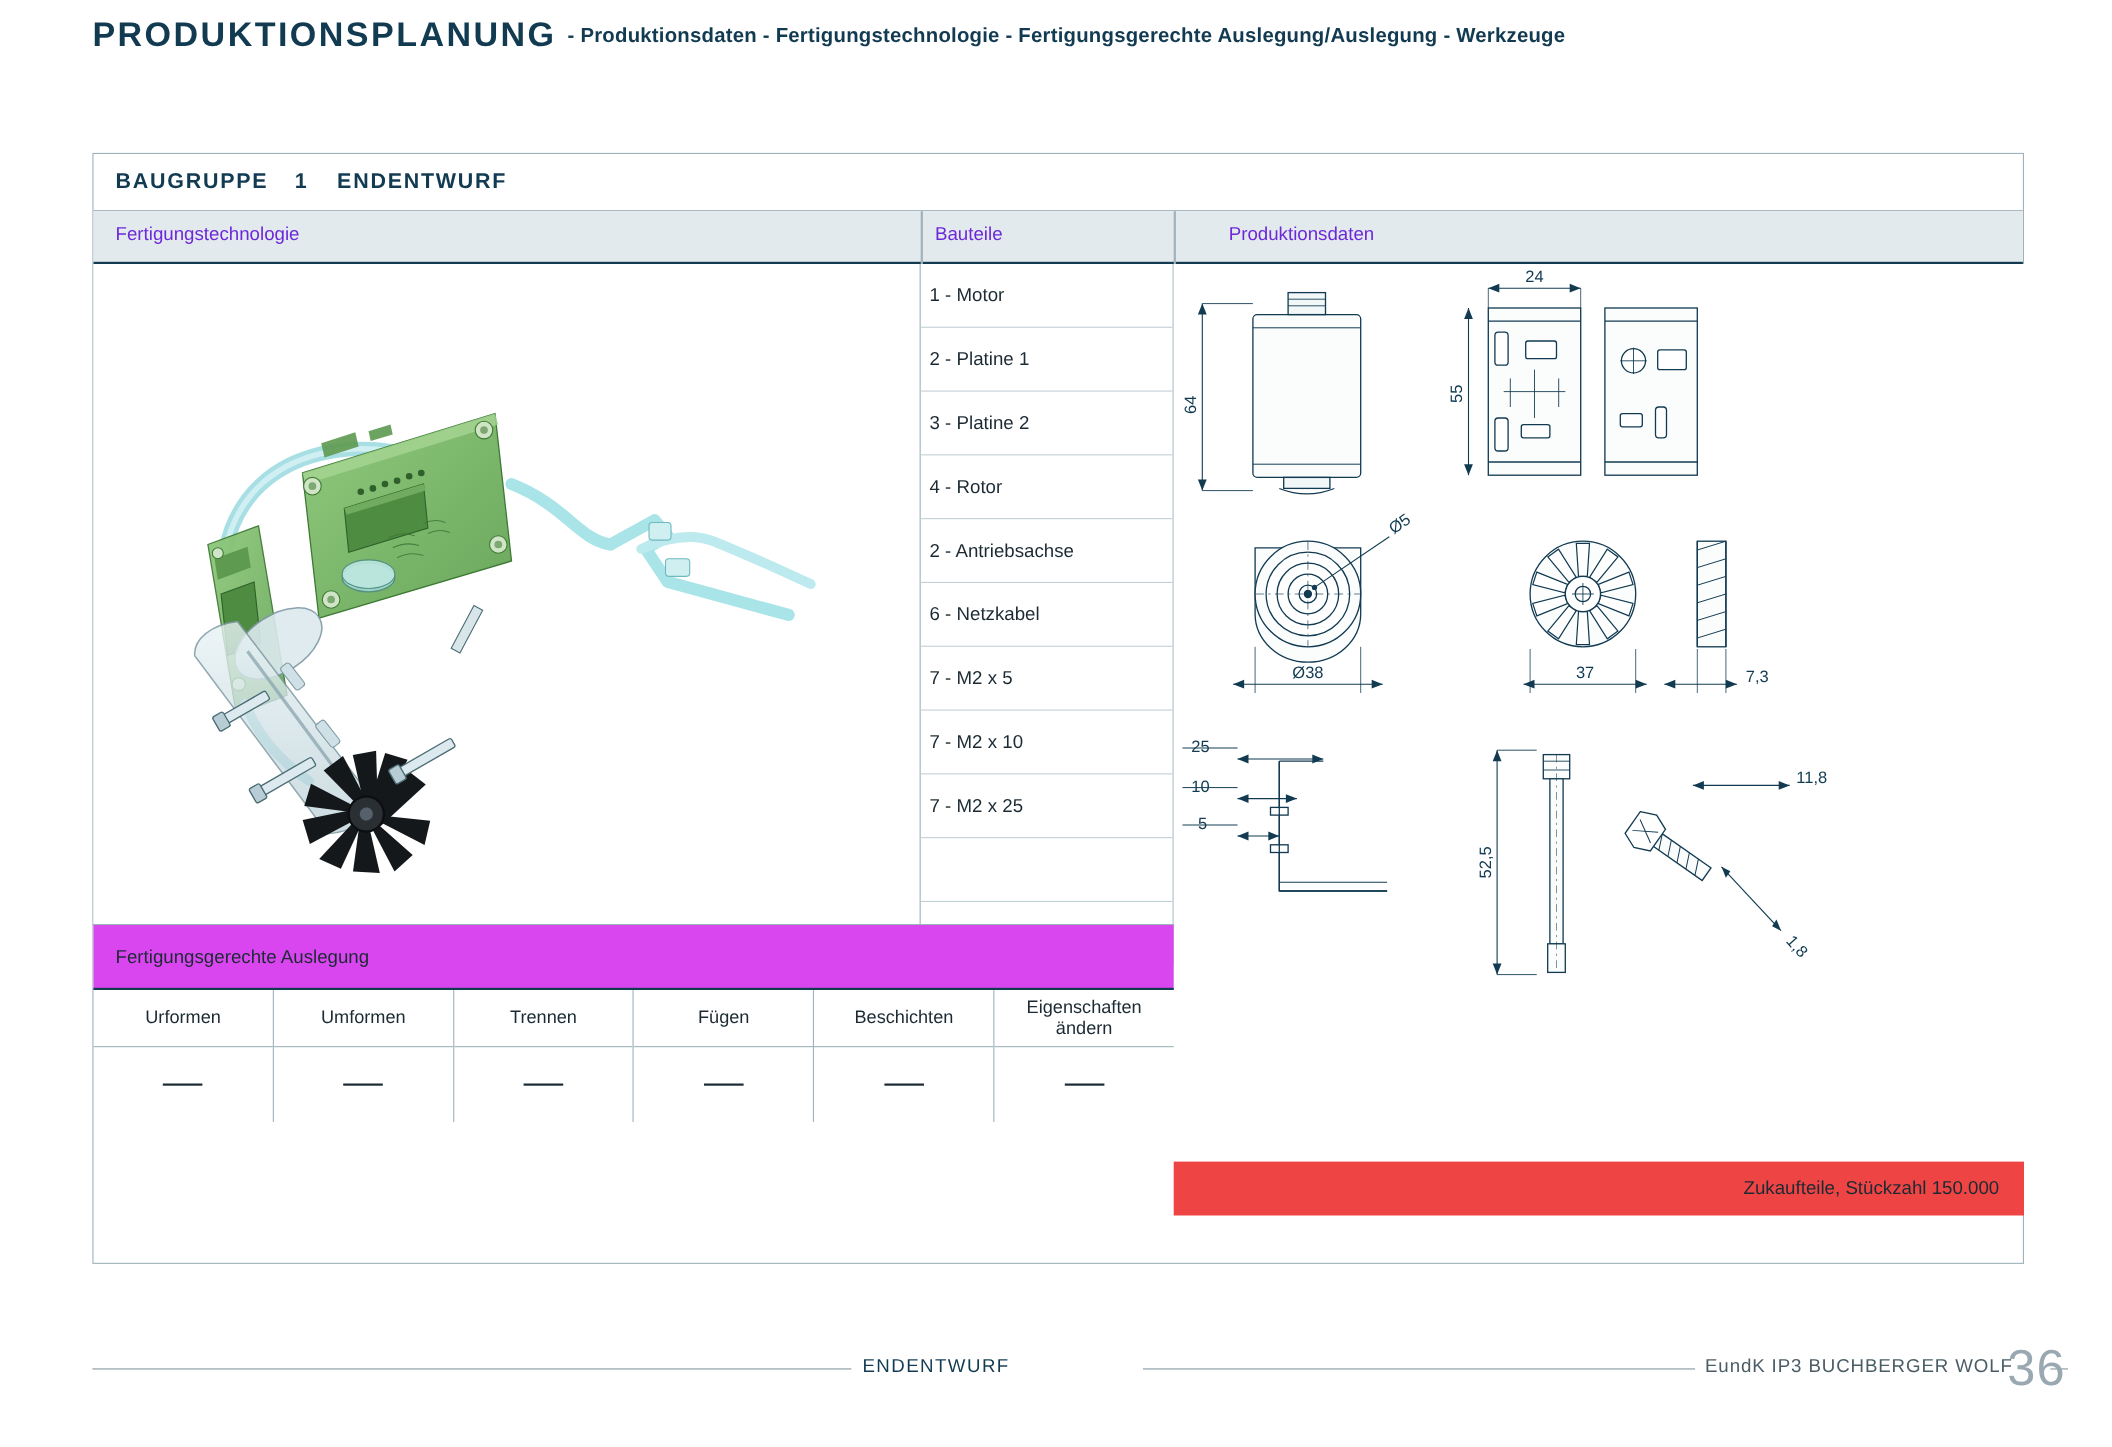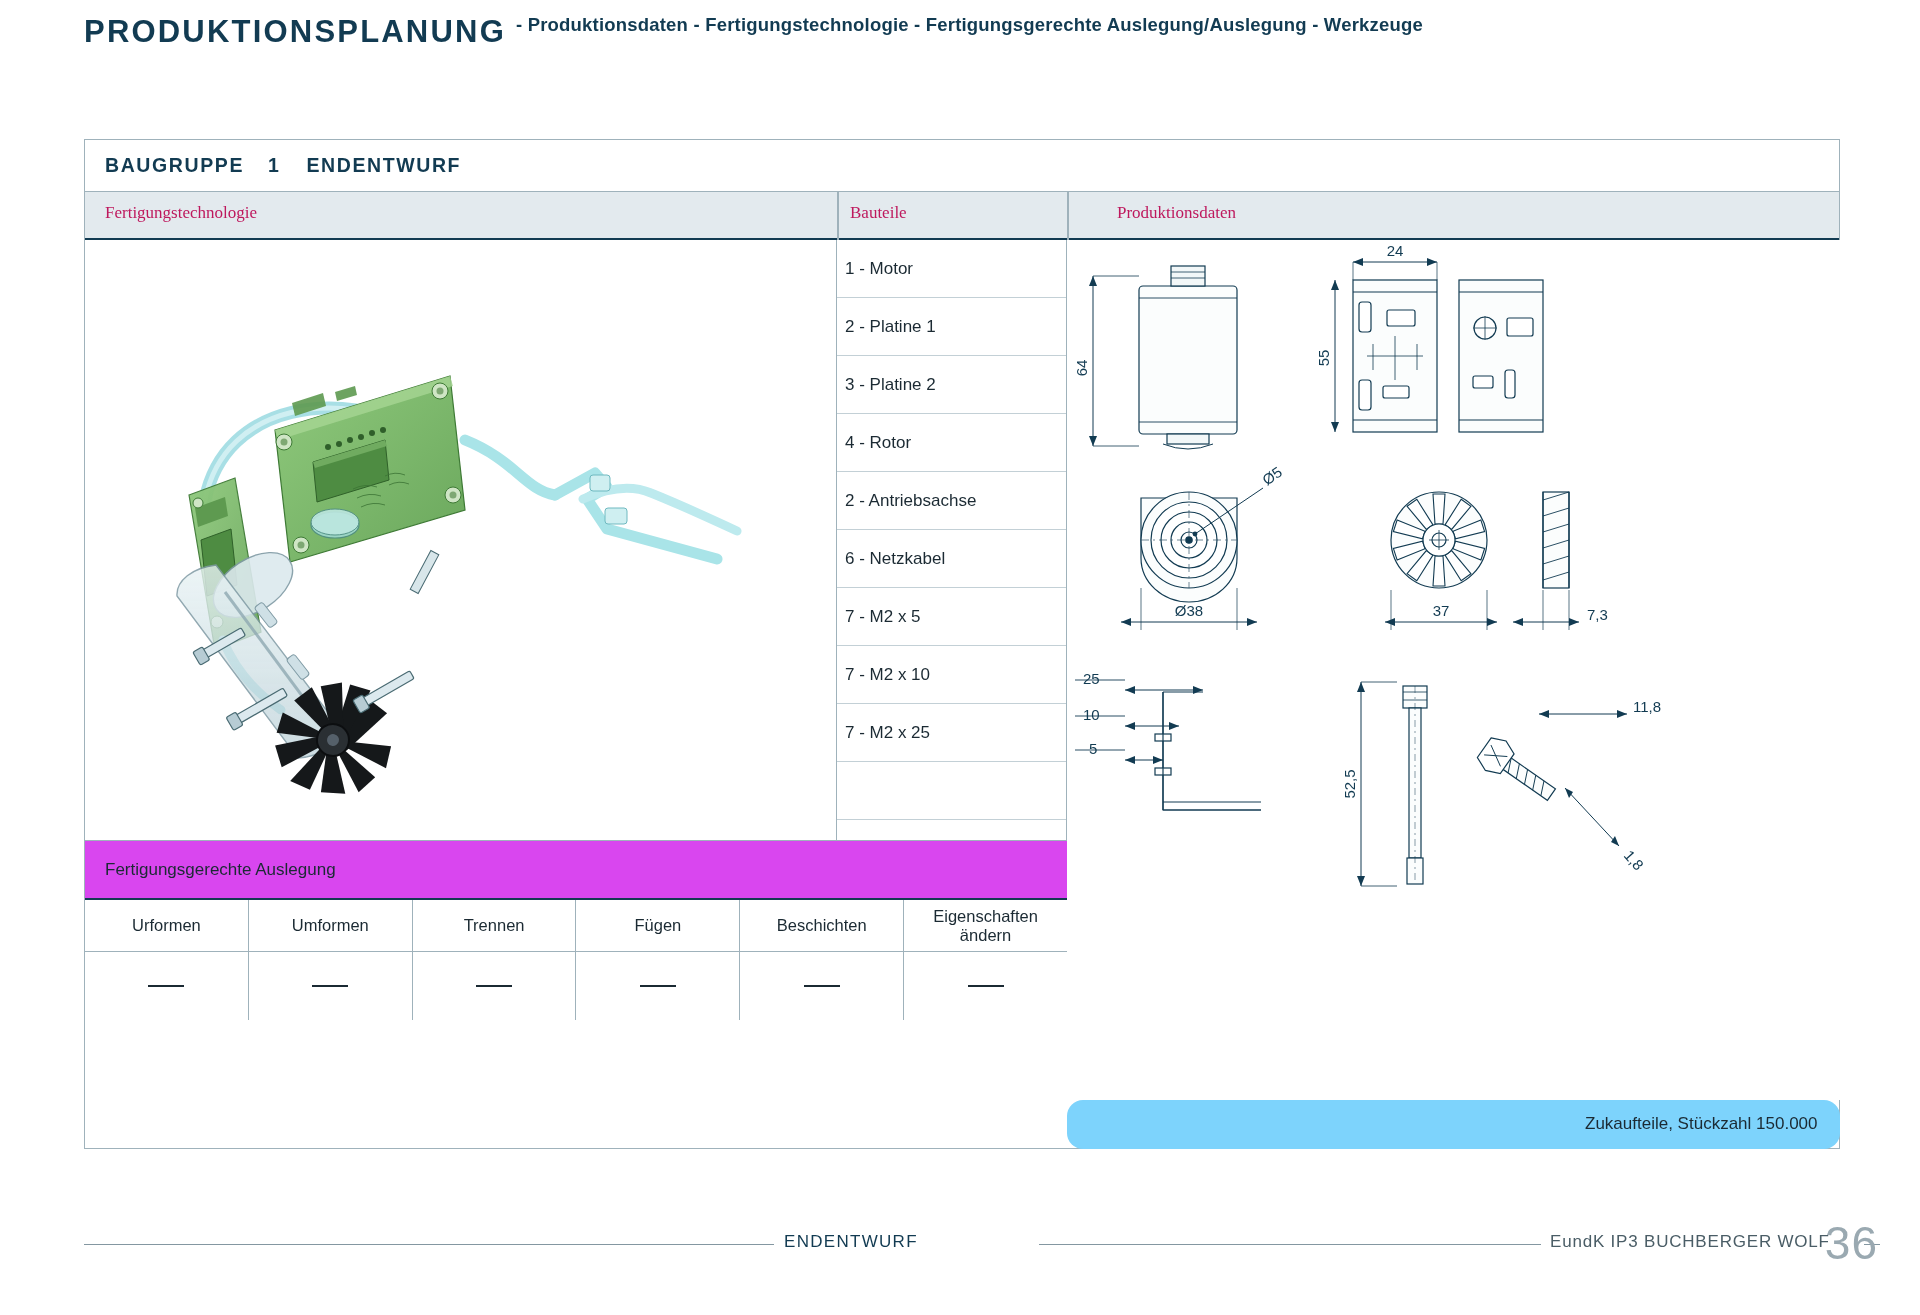--- a/index.html
+++ b/index.html
@@ -7,21 +7,21 @@
     width:1920px;height:1315px;
     background:#ffffff;
     font-family:"Liberation Sans", sans-serif;
     color:#1b2a33;
     position:relative;
     overflow:hidden;
   }
   
   .page-header{
     position:absolute;left:84px;top:14px;right:60px;
-    display:flex;align-items:flex-start;gap:10px;
+    display:flex;align-items:center;gap:10px;
     white-space:nowrap;
   }
   .header-title{
     font-size:31px;font-weight:bold;letter-spacing:2.2px;color:#123b52;
   }
   .header-sub{
     font-size:18.5px;font-weight:bold;letter-spacing:0.2px;color:#123b52;
   }
   
   .frame{
@@ -41,21 +41,21 @@
   }
   .bg-title .bg-num{margin-left:24px;}
   .bg-title .bg-word{margin-left:26px;}
 
   .col-head{
     position:absolute;top:52px;left:0;width:100%;height:48px;
     background:#e3eaee;border-bottom:2.5px solid #123b52;
     box-sizing:border-box;
   }
   .col-head .lbl{
-    position:absolute;top:11px;font-size:17px;color:#be185d;font-family:Liberation Serif, serif;
+    position:absolute;top:11px;font-size:17px;color:#6d28d9;
   }
   .lbl-fert{left:20px;}
   .lbl-bauteile{left:765px;}
   .lbl-prod{left:1032px;}
 
   
   .headsep{position:absolute;top:52px;width:1.5px;height:48px;background:#9fb2bb;}
 
   
   .img-area{
@@ -75,25 +75,24 @@
   .part-row span{margin-left:8px;font-size:17px;color:#1b2a33;}
   .part-row.empty{border-bottom:1.5px solid #c3d0d6;}
   .part-row.last{border-bottom:1.5px solid #9fb2bb;}
 
   
   .prod{
     position:absolute;left:982px;top:100px;width:772.5px;height:860px;
     background:#ffffff;box-sizing:border-box;overflow:hidden;
   }
   .prod-footer{
-    position:absolute;left:982px;top:960px;width:772.5px;height:48.5px;
-    background:#7dd3fc;
+    position:absolute;left:982px;top:916px;width:772.5px;height:48.5px;
+    background:#ef4444;
     display:flex;align-items:center;justify-content:flex-end;
     box-sizing:border-box;
-    border-radius:16px;
   }
   .prod-footer span{margin-right:22px;font-size:17px;color:#1b2a33;}
 
   
   .fga{
     position:absolute;left:0;top:700px;width:982px;height:60px;
     background:#d946ef;border-top:1.5px solid #9fb2bb;border-bottom:2.5px solid #123b52;
     box-sizing:border-box;display:flex;align-items:center;
   }
   .fga span{margin-left:20px;font-size:17px;color:#1b2a33;}

